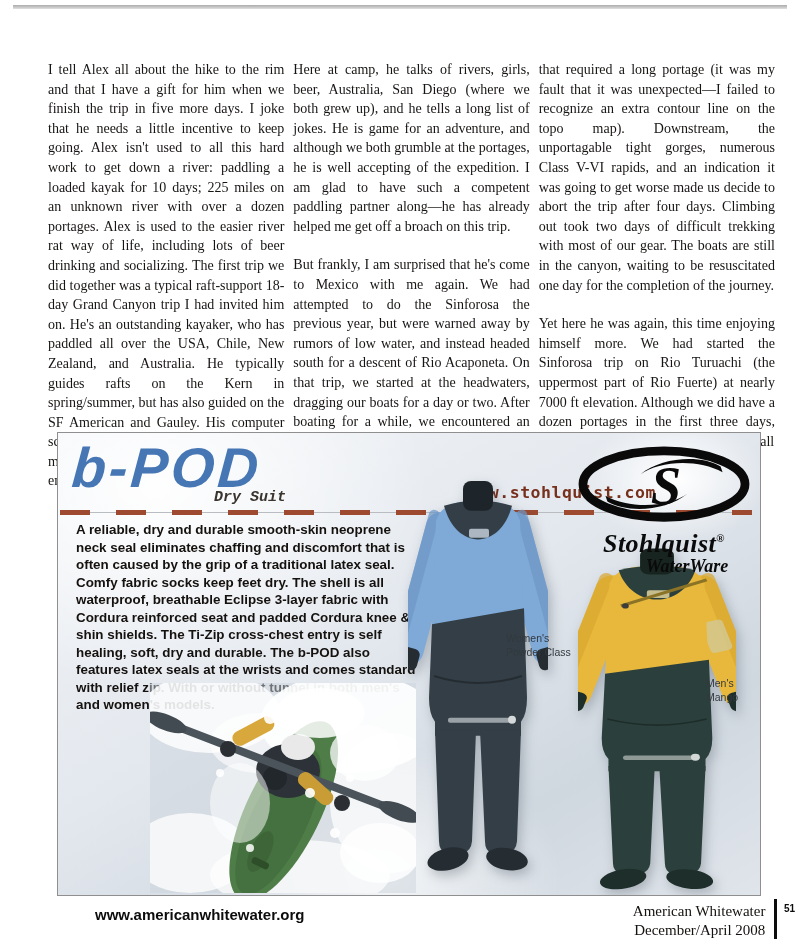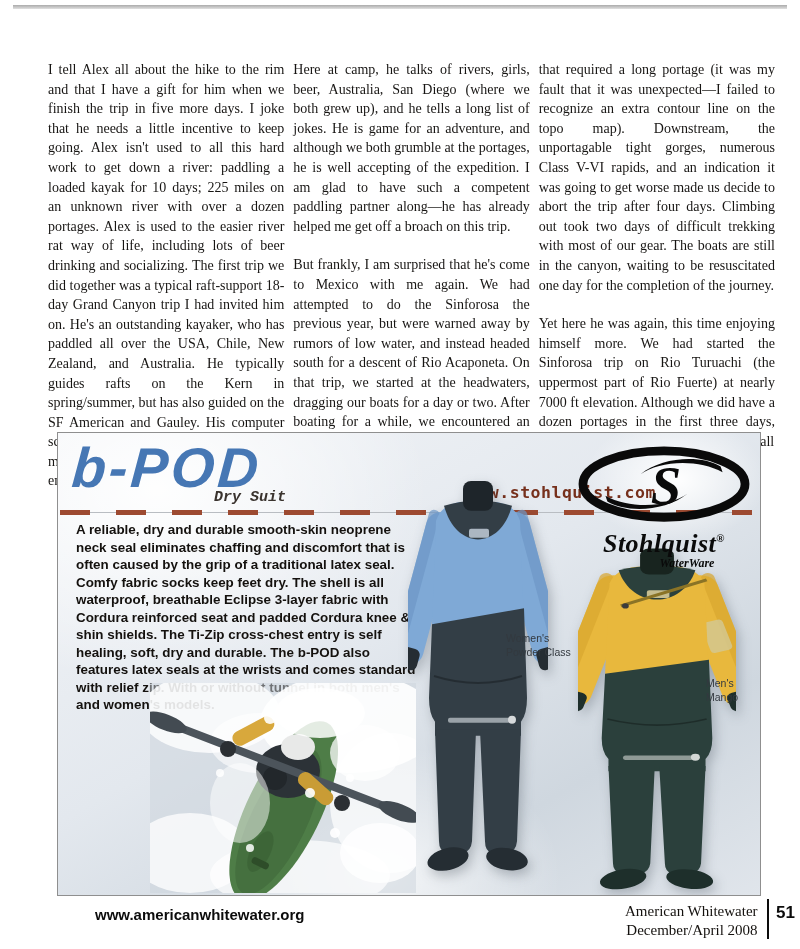--- a/index.html
+++ b/index.html
@@ -69,39 +69,39 @@
   .label-women { left:448px; top:198px; }
   .label-men   { left:648px; top:243px; }
   .stq-logo { position:absolute; left:515px; top:12px; width:182px; text-align:center; }
   .stq-name {
     font-family:"Liberation Serif", serif; font-style:italic; font-weight:bold;
     font-size:26px; color:#0a0a0a; letter-spacing:.5px; margin-top:-2px;text-align:center;
   }
   .stq-name sup { font-size:11px; }
   .stq-tagline {
     font-family:"Liberation Serif", serif; font-style:italic; font-weight:bold;
-    font-size:12px; color:#0a0a0a; padding-left:46px; margin-top:-3px;
+    font-size:18px; color:#0a0a0a; padding-left:46px; margin-top:-3px;
   }
   .kayaker { position:absolute; left:92px; top:250px; width:266px; height:210px; }
   
   .footer-url {
     position:absolute; left:60px; top:906px;
     font-family:"Liberation Sans", sans-serif; font-weight:bold; font-size:15px; color:#0c0c0c;margin-left:35px;
   }
   .footer-right {
     position:absolute; right:5px; top:899px;
     display:flex; align-items:flex-start;
   }
   .footer-mag {
     text-align:right; font-family:"Liberation Serif", serif;
     font-size:15px; line-height:18.5px; color:#14110e; padding-top:3px;
   }
   .footer-bar { width:2.5px; height:40px; background:#0c0c0c; margin:0 7px 0 9px; }
   .footer-page {
-    font-family:"Liberation Sans", sans-serif; font-weight:bold; font-size:17px;
+    font-family:"Liberation Sans", sans-serif; font-weight:bold; font-size:10px;
     color:#0c0c0c; padding-top:4px;
   }
 </style>
 </head>
 <body>
 
 <div class="page">
 
   <div class="top-rule"></div>
 

